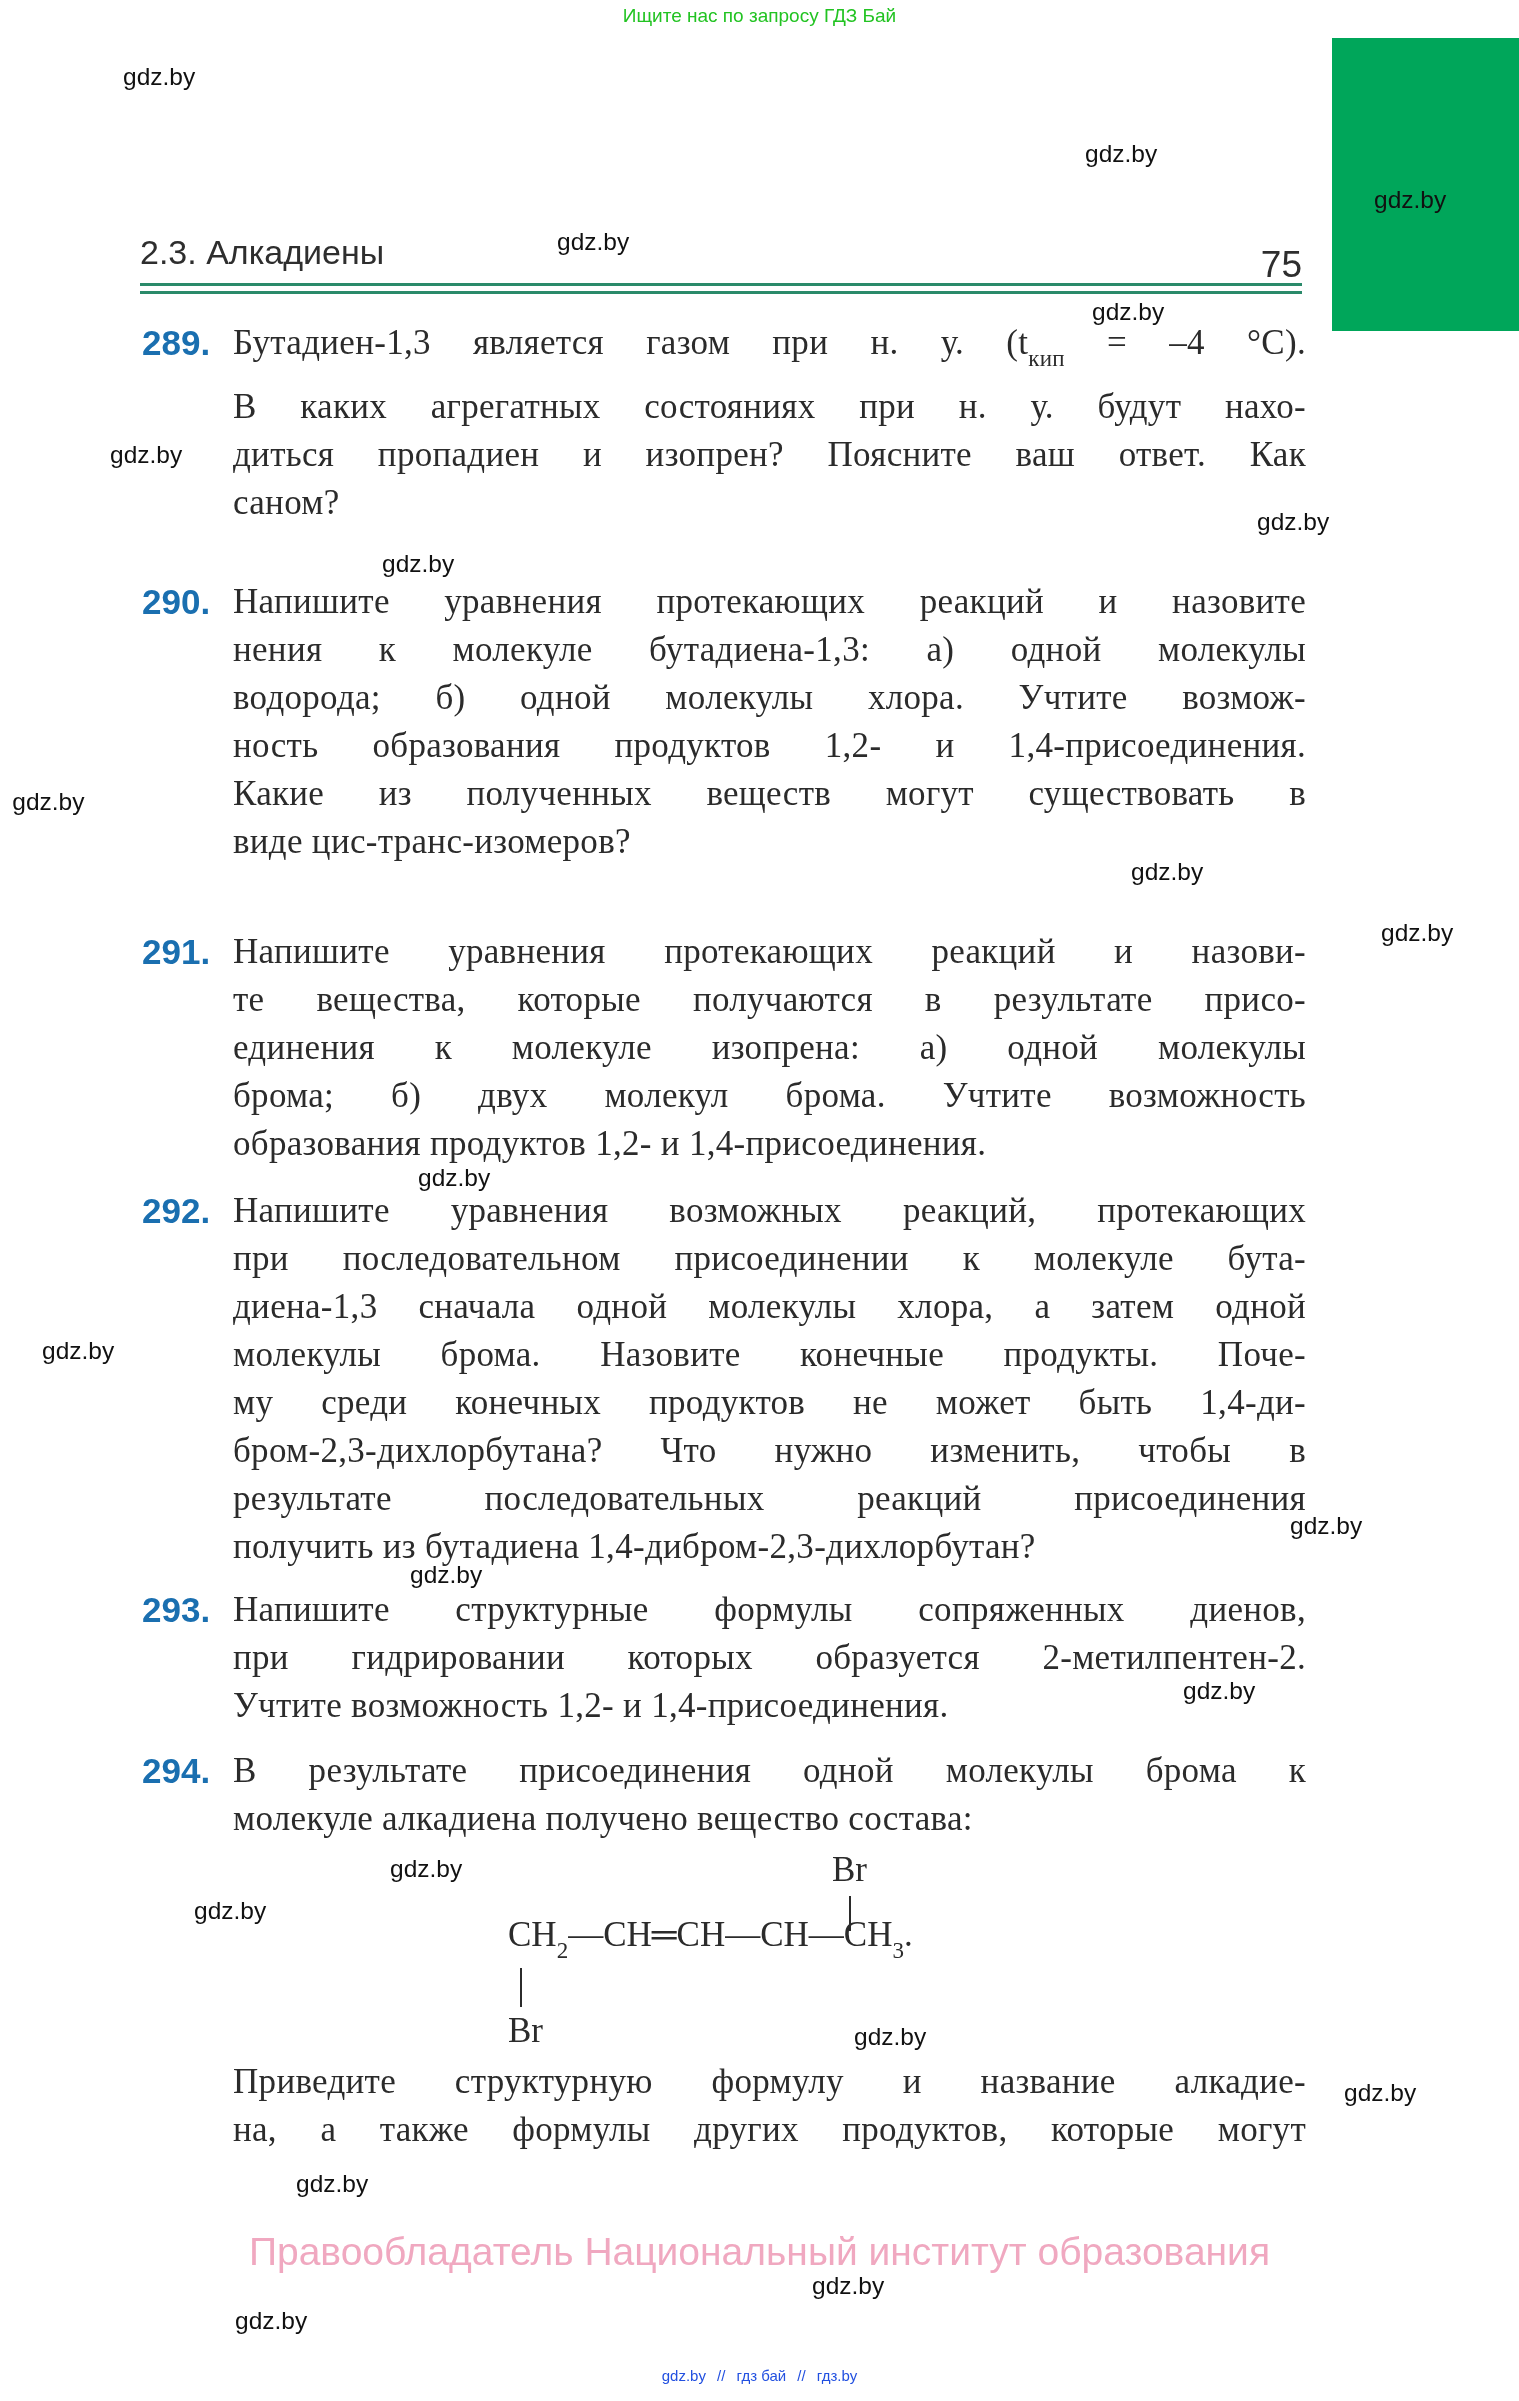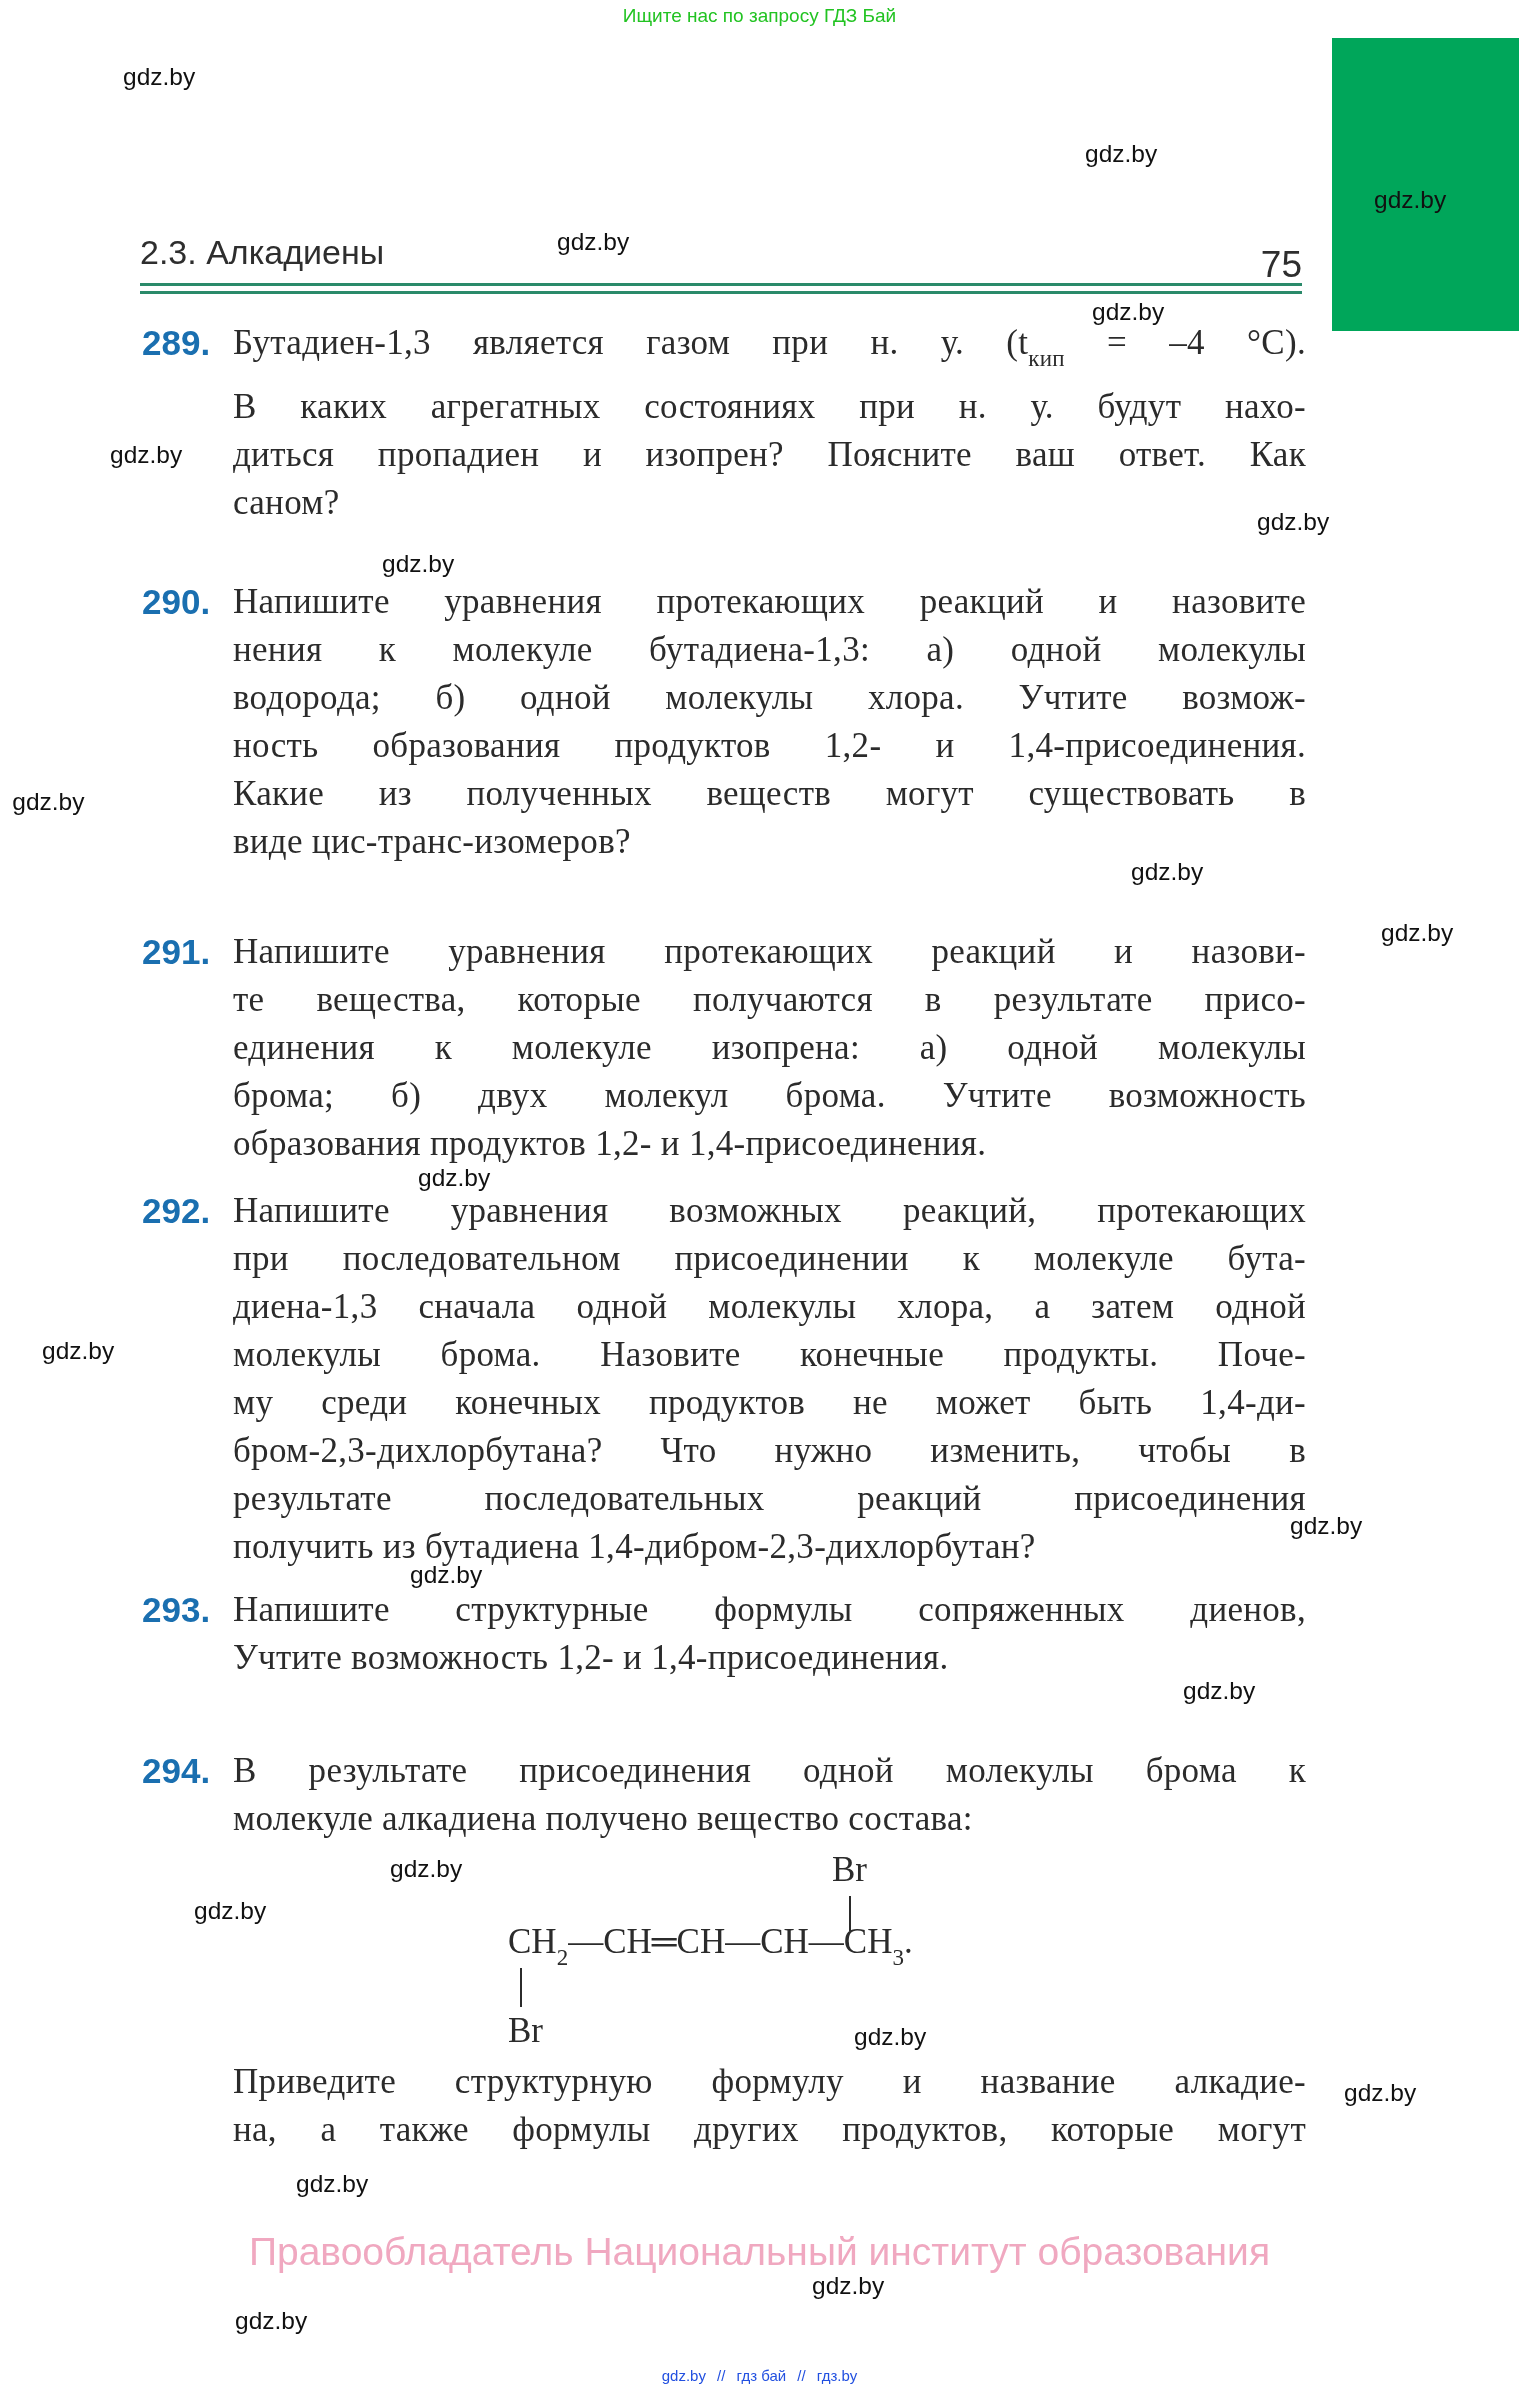--- a/index.html
+++ b/index.html
@@ -111,21 +111,21 @@
       position: absolute;
       left: 508px;
       top: 1838px;
       width: 560px;
       height: 210px;
       font-size: 35px;
     }
     .formula .chain {
       position: absolute;
       left: 0;
-      top: 84px;
+      top: 77px;
       white-space: nowrap;
       text-align: center;
     }
     .formula .br-top {
       position: absolute;
       left: 324px;
       top: 12.3px;
     }
     .formula .br-bottom {
       position: absolute;
@@ -217,20 +217,21 @@
     <span class="line">бром-2,3-дихлорбутана? Что нужно изменить, чтобы в</span>
     <span class="line">результате последовательных реакций присоединения</span>
     <span class="line last">получить из бутадиена 1,4-дибром-2,3-дихлорбутан?</span>
   </div>
 </div>
 
 <div class="problem" style="top:1586px">
   <span class="problem-num">293.</span>
   <div class="problem-text">
     <span class="line">Напишите структурные формулы сопряженных диенов,</span>
+    <span class="line">при гидрировании которых образуется 2-метилпентен-2.</span>
     <span class="line last">Учтите возможность 1,2- и 1,4-присоединения.</span>
   </div>
 </div>
 
 <div class="problem" style="top:1747px">
   <span class="problem-num">294.</span>
   <div class="problem-text">
     <span class="line">В результате присоединения одной молекулы брома к</span>
     <span class="line last">молекуле алкадиена получено вещество состава:</span>
   </div>

